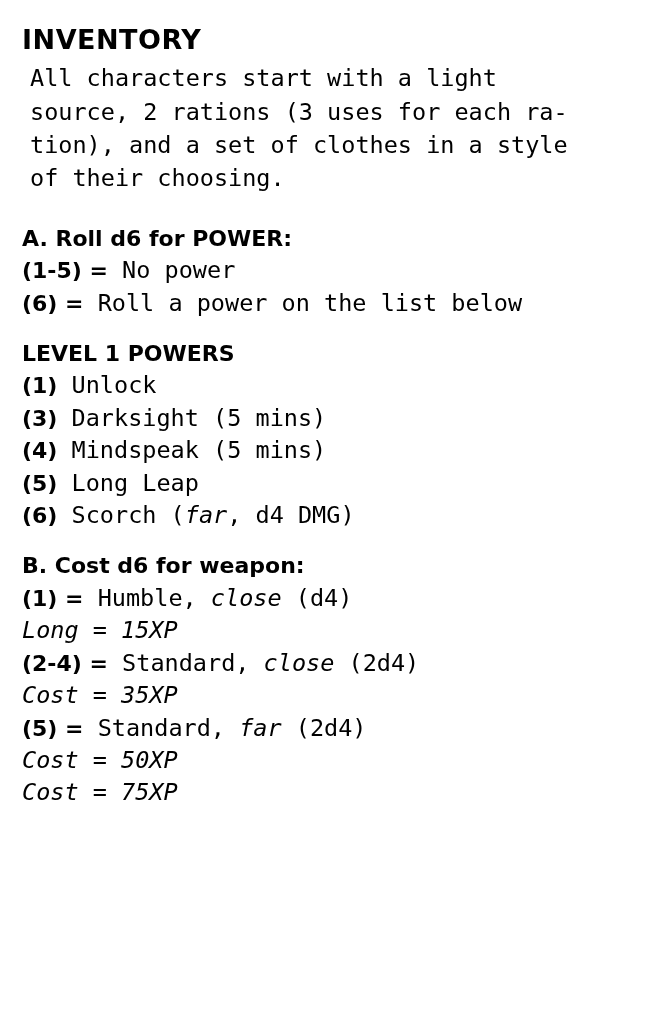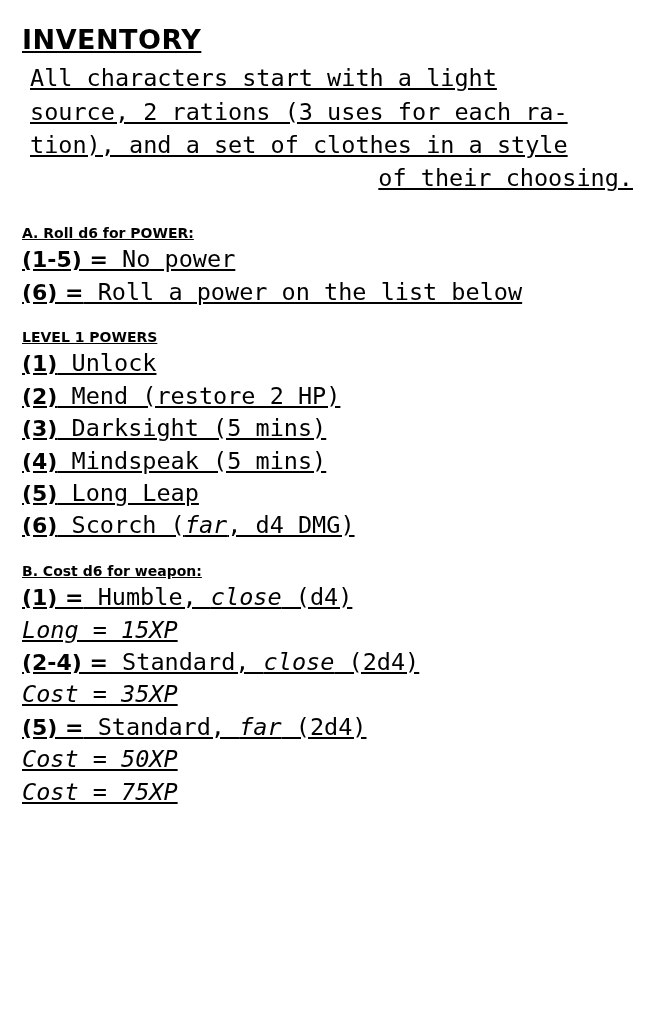--- a/index.html
+++ b/index.html
@@ -11,47 +11,46 @@
     width: 663px;
     height: 1024px;
     font-family: "DejaVu Sans Mono", monospace;
     color: #000000;
     overflow: hidden;
   }
   .page {
     padding: 26px 22px 0 22px;
     box-sizing: border-box;
     width: 663px;
-    text-decoration: underline;
   }
   .title {
     font-family: "DejaVu Sans", sans-serif;
     font-weight: bold;
     font-size: 27px;
     letter-spacing: 0.5px;
     line-height: 1.05;
     margin: 0 0 6px 0;
   }
   .intro {
     font-size: 23.5px;
     line-height: 1.42;
     text-align: justify;
     margin: 8px;
     letter-spacing: 0px;
   }
   .intro .lastline {
-    text-align: right;
+    text-align: left;
   }
   .section-gap {
     height: 20px;
   }
   .heading {
     font-family: "DejaVu Sans", sans-serif;
     font-weight: bold;
-    font-size: 14px;
+    font-size: 22px;
     line-height: 1.38;
     margin: 0;
   }
   .row {
     font-size: 23.5px;
     line-height: 1.38;
     white-space: pre-wrap;
     margin: 0;
   }
   .row b, .key {
@@ -96,21 +95,20 @@
     <div class="row"><span class="key">(6) =</span><span> Roll a power on the list below</span></div>
   </div>
 
   <div class="section-gap"></div>
 
   <div>
     <div class="heading">LEVEL 1 POWERS</div>
 
     <div class="list-row"><span class="key">(1)</span><span> Unlock</span><span class="ital"></span><span></span></div>
 
-    <div class="list-row"><span class="key">(2)</span><span> Mend (restore 2 HP)</span><span class="ital"></span><span></span></div>
 
     <div class="list-row"><span class="key">(3)</span><span> Darksight (5 mins)</span><span class="ital"></span><span></span></div>
 
     <div class="list-row"><span class="key">(4)</span><span> Mindspeak (5 mins)</span><span class="ital"></span><span></span></div>
 
     <div class="list-row"><span class="key">(5)</span><span> Long Leap</span><span class="ital"></span><span></span></div>
 
     <div class="list-row"><span class="key">(6)</span><span> Scorch (</span><span class="ital">far</span><span>, d4 DMG)</span></div>
   </div>
 

